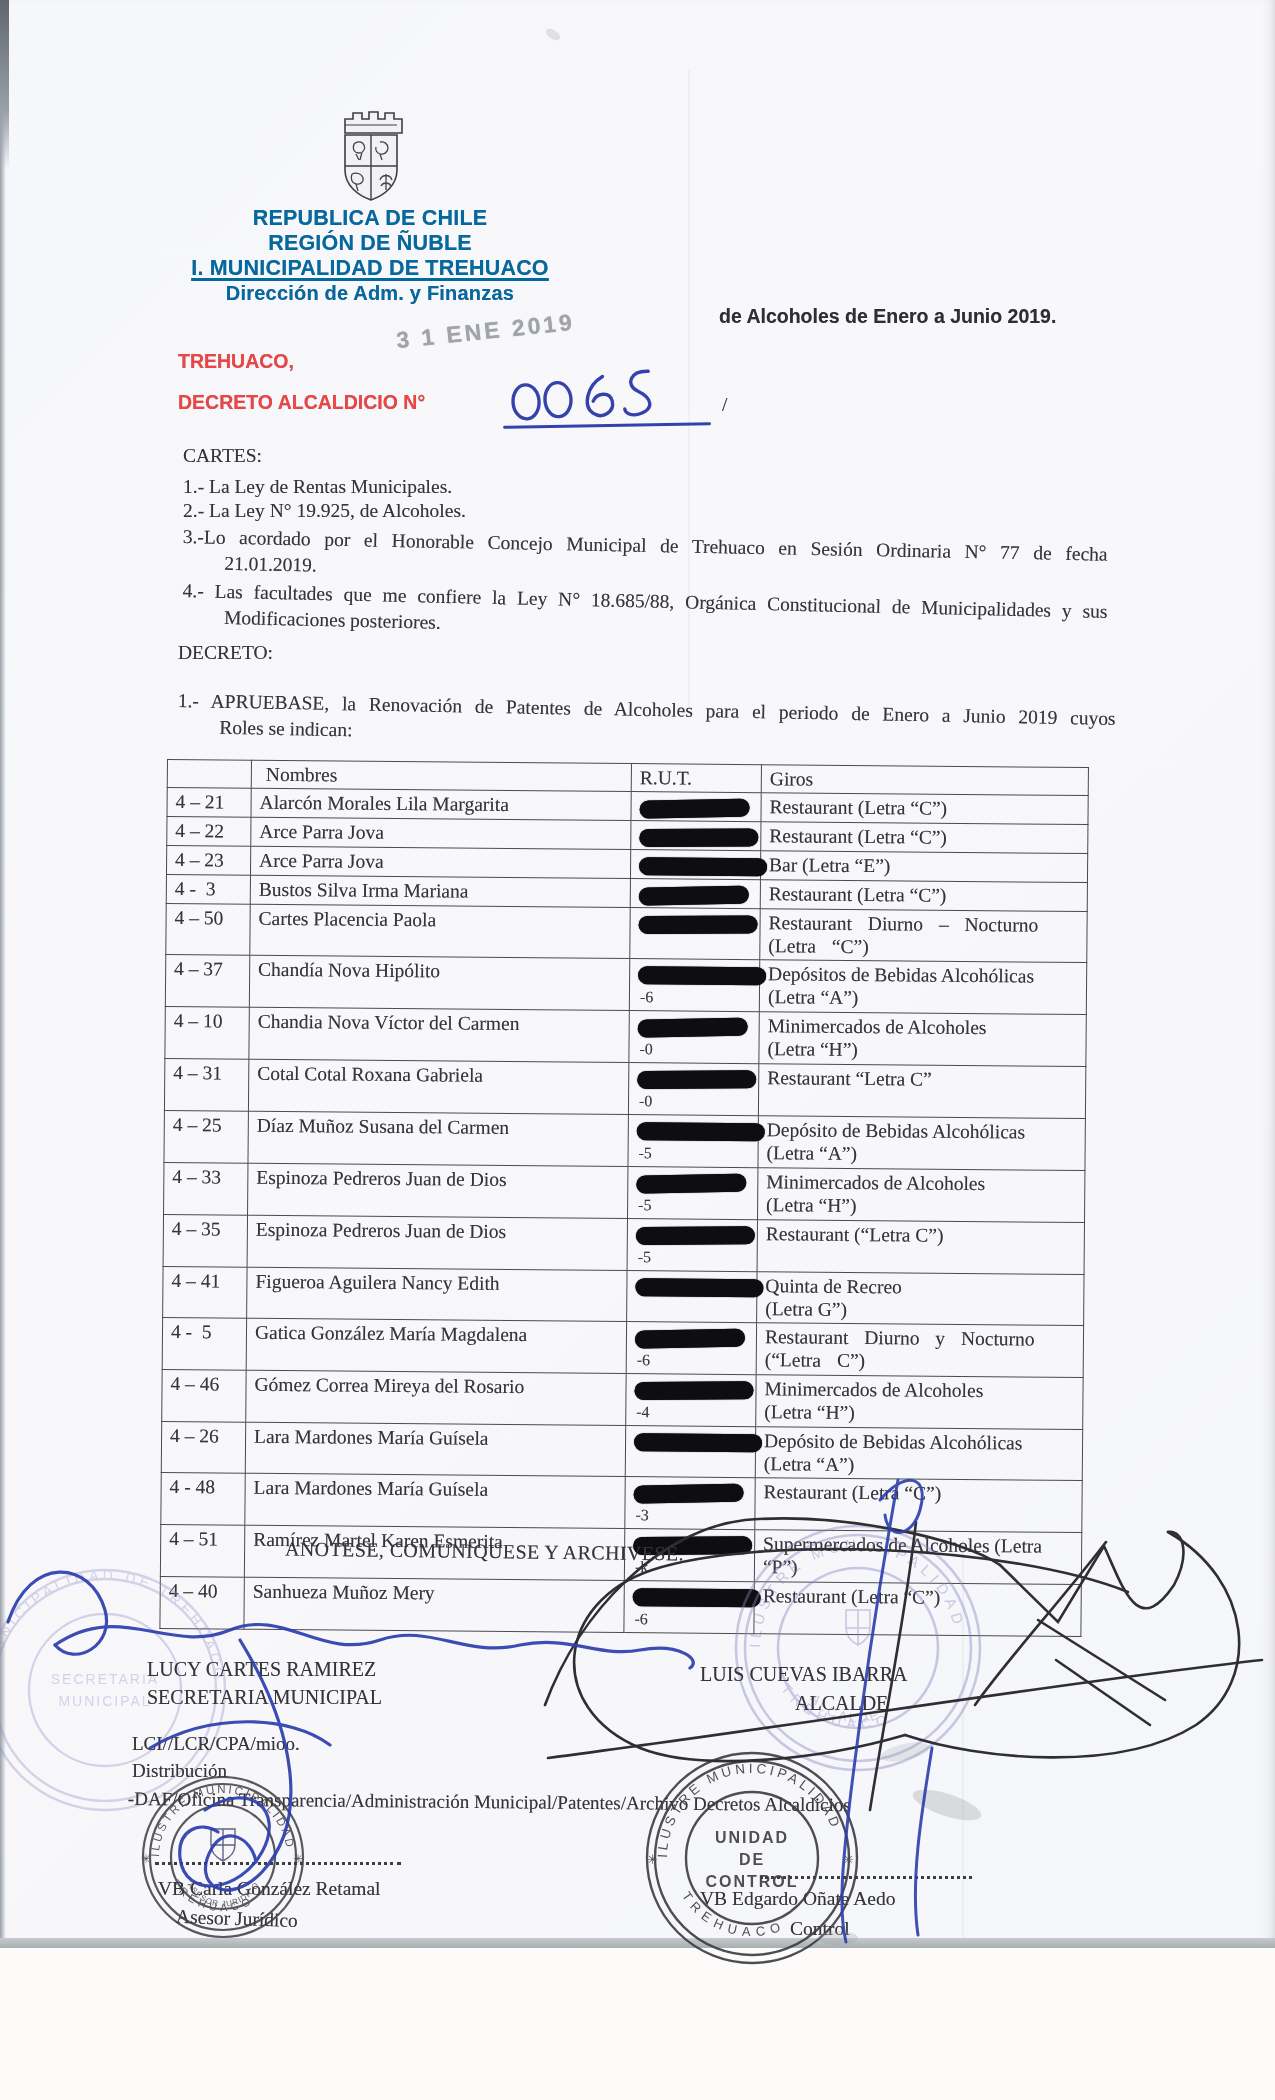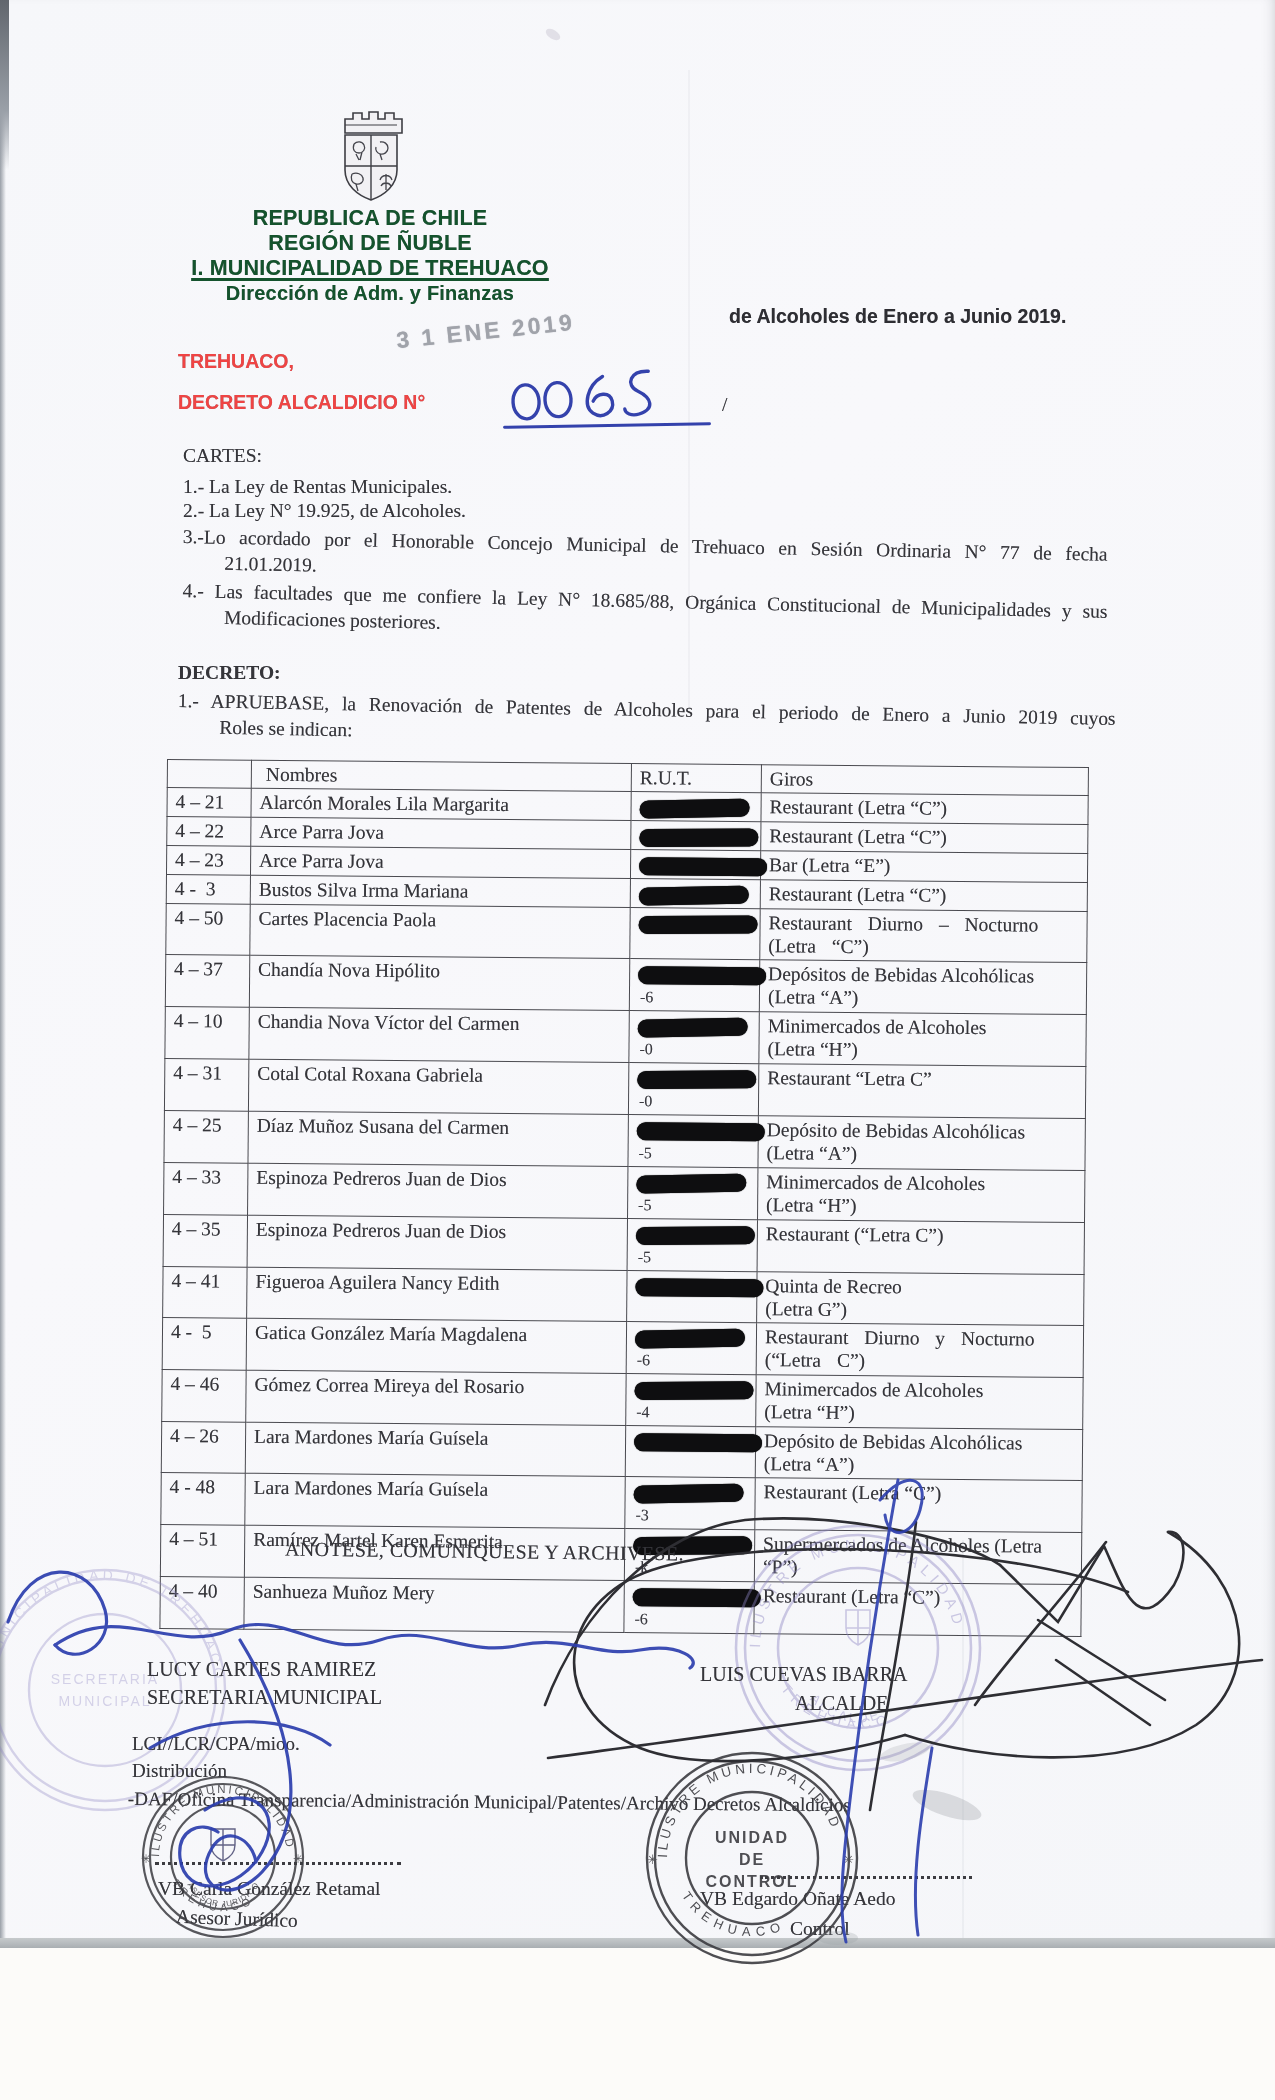--- a/index.html
+++ b/index.html
@@ -20,29 +20,29 @@
   .corner-tl{left:0;top:0;width:9px;height:170px;
     background:linear-gradient(to bottom,#61666d,#9aa0a8 65%,rgba(154,160,168,0));}
   .edge-bottom{left:0;top:1938px;width:1275px;height:10px;
     background:linear-gradient(to bottom,#c6cacc,#a9aeb2);}
   .crease-a{left:688px;top:70px;width:2px;height:640px;background:rgba(120,125,140,.06);}
   .crease-b{left:962px;top:1540px;width:2px;height:400px;background:rgba(120,125,140,.07);}
   .smudge-top{left:545px;top:30px;width:16px;height:9px;border-radius:50%;
     background:rgba(128,118,142,.18);transform:rotate(32deg);}
 
   .sans{font-family:"Liberation Sans", sans-serif;}
-  .hdr{font-weight:bold;font-size:21.5px;color:#14532d;letter-spacing:.2px;
+  .hdr{font-weight:bold;font-size:21.5px;color:#0369a1;letter-spacing:.2px;
     text-shadow:0 0 .5px rgba(46,46,51,.5);}
   .hdr-block{left:160px;top:206px;width:420px;text-align:center;line-height:25px;}
   .hdr-u{text-decoration:underline;text-decoration-thickness:2.5px;text-underline-offset:3px;}
 
   .ref-block{left:697px;top:303px;width:482px;font-weight:bold;font-size:19.5px;
     color:#2e2e33;line-height:26px;text-shadow:0 0 .5px rgba(46,46,51,.5);}
   .ref-l1{text-align:justify;text-align-last:justify;}
-  .ref-l2{margin-left:32px;}
+  .ref-l2{margin-left:22px;}
 
   .bold-line{font-weight:bold;font-size:19.5px;color:#ef4444;
     text-shadow:0 0 .5px rgba(46,46,51,.5);}
   .city{left:178px;top:350px;}
   .datestamp{left:396px;top:318px;font-weight:bold;font-size:23px;letter-spacing:3px;
     color:#92959d;opacity:.85;transform:rotate(-6deg);text-shadow:0 0 1px #9a9da5;}
   .decree-line{left:178px;top:391px;}
   .decree-slash{left:722px;top:392px;font-size:21px;color:#2e2e33;}
   .hand-number{left:500px;top:360px;}
   .hand-underline{left:503px;top:424px;width:208px;height:3px;background:#3442ac;
@@ -50,21 +50,21 @@
 
   .serif-block{font-size:19.5px;color:#35353a;line-height:26px;
     text-shadow:0 0 .4px rgba(50,50,58,.45);}
   .vistos-title{left:183px;top:443px;}
   .v1{left:183px;top:474px;}
   .v2{left:183px;top:498px;}
   .v3{left:183px;top:524px;width:925px;transform:rotate(1.1deg);transform-origin:left top;}
   .v4{left:183px;top:578px;width:925px;transform:rotate(1.3deg);transform-origin:left top;}
   .jline{text-align:justify;text-align-last:justify;width:100%;}
   .cont{margin-left:42px;}
-  .decreto-title{left:178px;top:660px;font-weight:bold;}
+  .decreto-title{left:178px;top:640px;}
   .apruebase{left:178px;top:688px;width:938px;transform:rotate(1.1deg);transform-origin:left top;}
 
   table.patents{
     position:absolute;left:167px;top:759px;width:921px;
     border-collapse:collapse;table-layout:fixed;
     transform:rotate(.5deg);transform-origin:left top;
     font-size:19.5px;color:#35353a;
   }
   table.patents td,table.patents th{
     border:1.4px solid #4a4a50;vertical-align:top;

